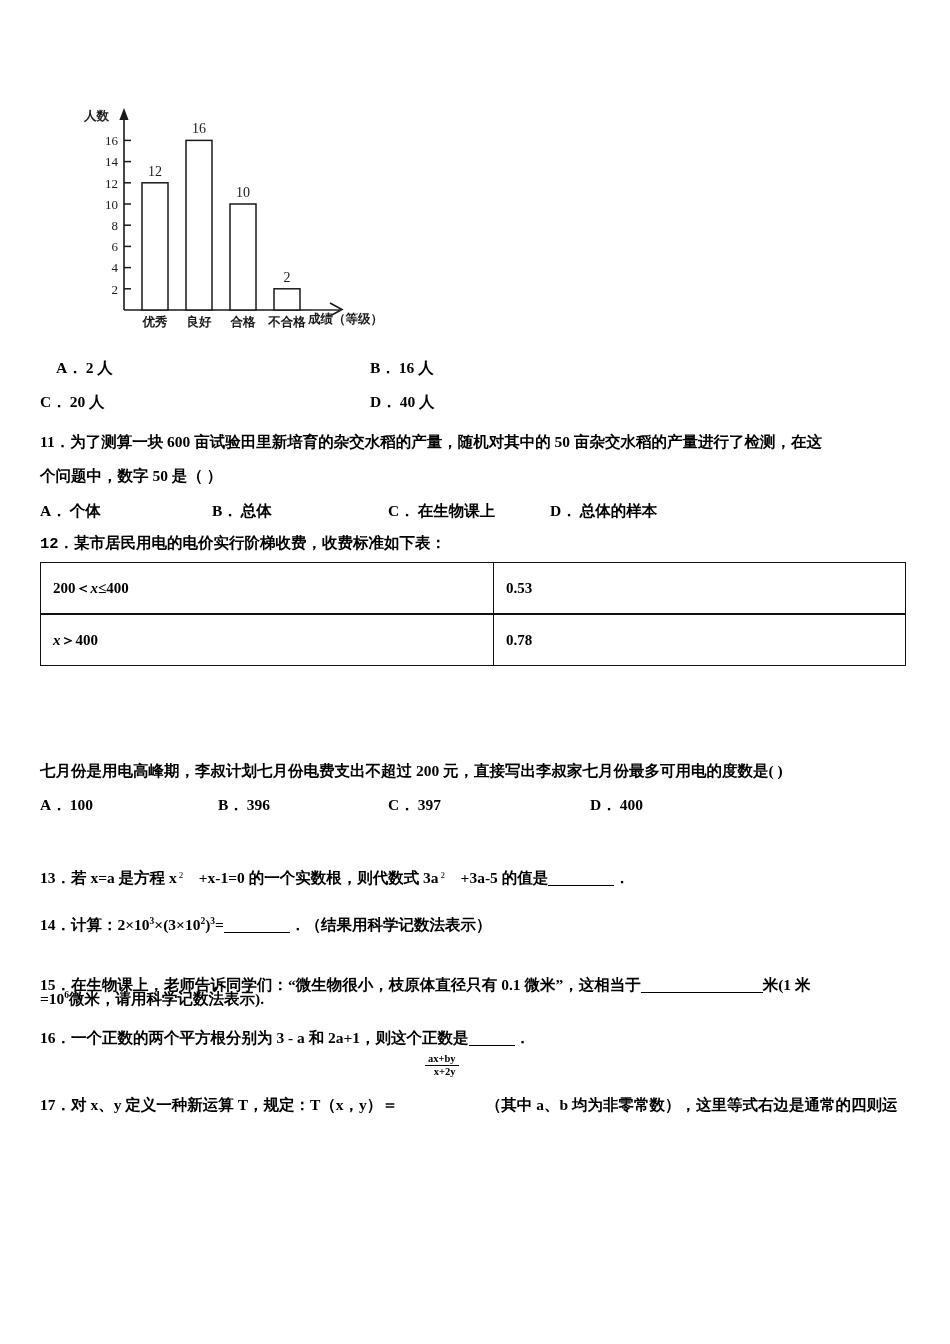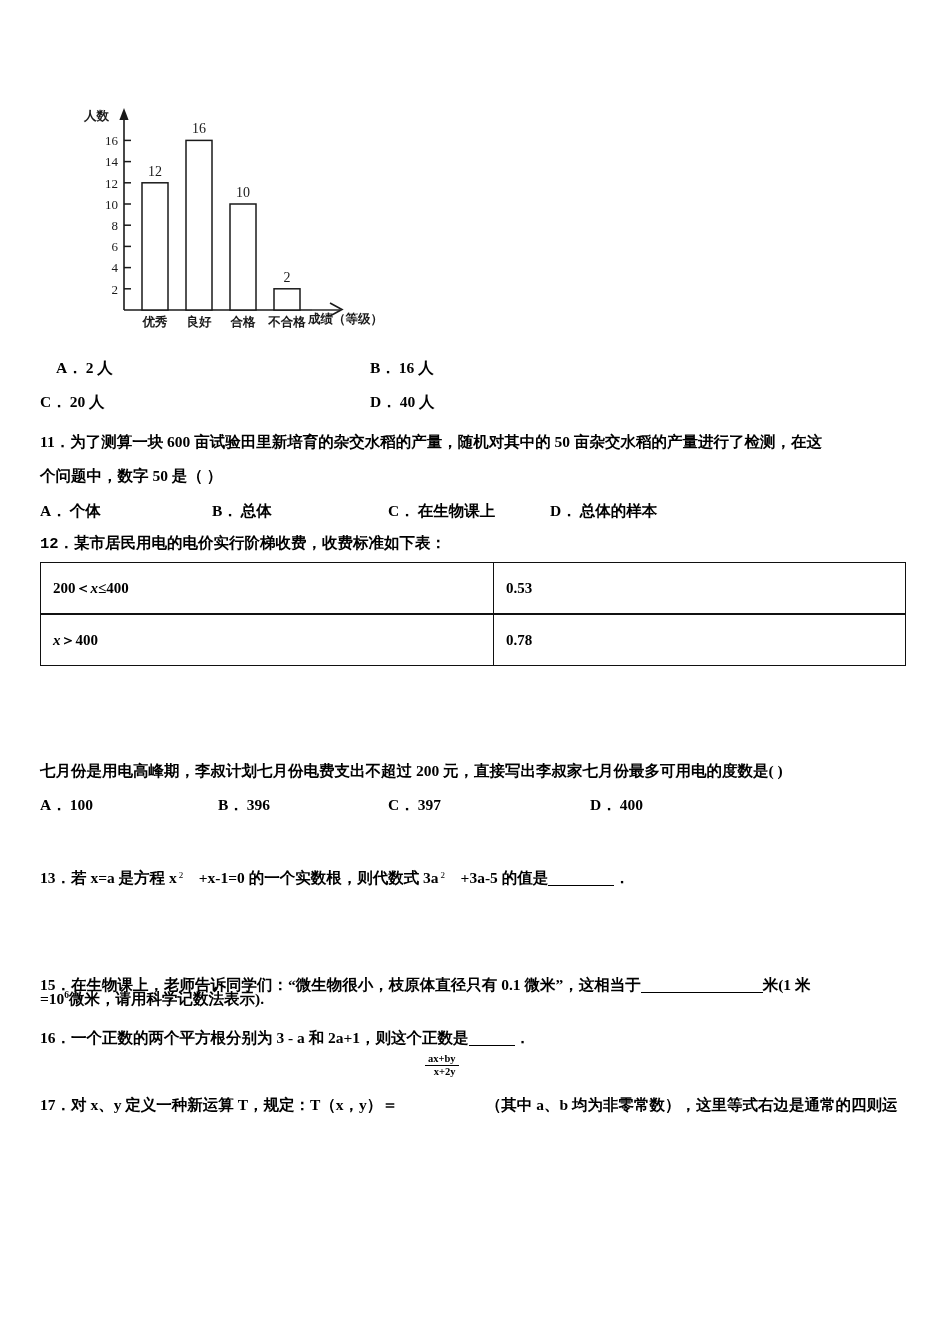--- a/index.html
+++ b/index.html
@@ -247,20 +247,23 @@
     <span class="opt" style="left:510px;margin-left:40px;">
       <span class="lbl">D．</span><span>400</span>
     </span>
   </div>
 
 
   <div class="qline" style="top:868px;">
     <span>13．若 x=a 是方程 x</span><span class="sup-detached"><span>2</span></span><span>+x-1=0 的一个实数根，则代数式 3a</span><span class="sup-detached"><span>2</span></span><span>+3a-5 的值是</span><span class="blank-m"></span><span>．</span>
   </div>
 
+  <div class="qline" style="top:915px;">
+    <span>14．计算：2×10</span><sup class="sm">3</sup><span>×(3×10</span><sup class="sm">2</sup><span>)</span><sup class="sm">3</sup><span>=</span><span class="blank-m"></span><span>．（结果用科学记数法表示）</span>
+  </div>
 
   <div class="qline" style="top:975px;">
     <span>15．在生物课上，老师告诉同学们：“微生物很小，枝原体直径只有 0.1 微米”，这相当于</span><span class="blank-l"></span><span>米(1 米</span>
   </div>
   <div class="qline" style="top:989px;">
     <span>=10</span><sup class="sm">6</sup><span>微米，请用科学记数法表示).</span>
   </div>
 
   <div class="qline" style="top:1028px;">
     <span>16．一个正数的两个平方根分别为 3 - a 和 2a+1，则这个正数是</span><span class="blank-s"></span><span>．</span>

